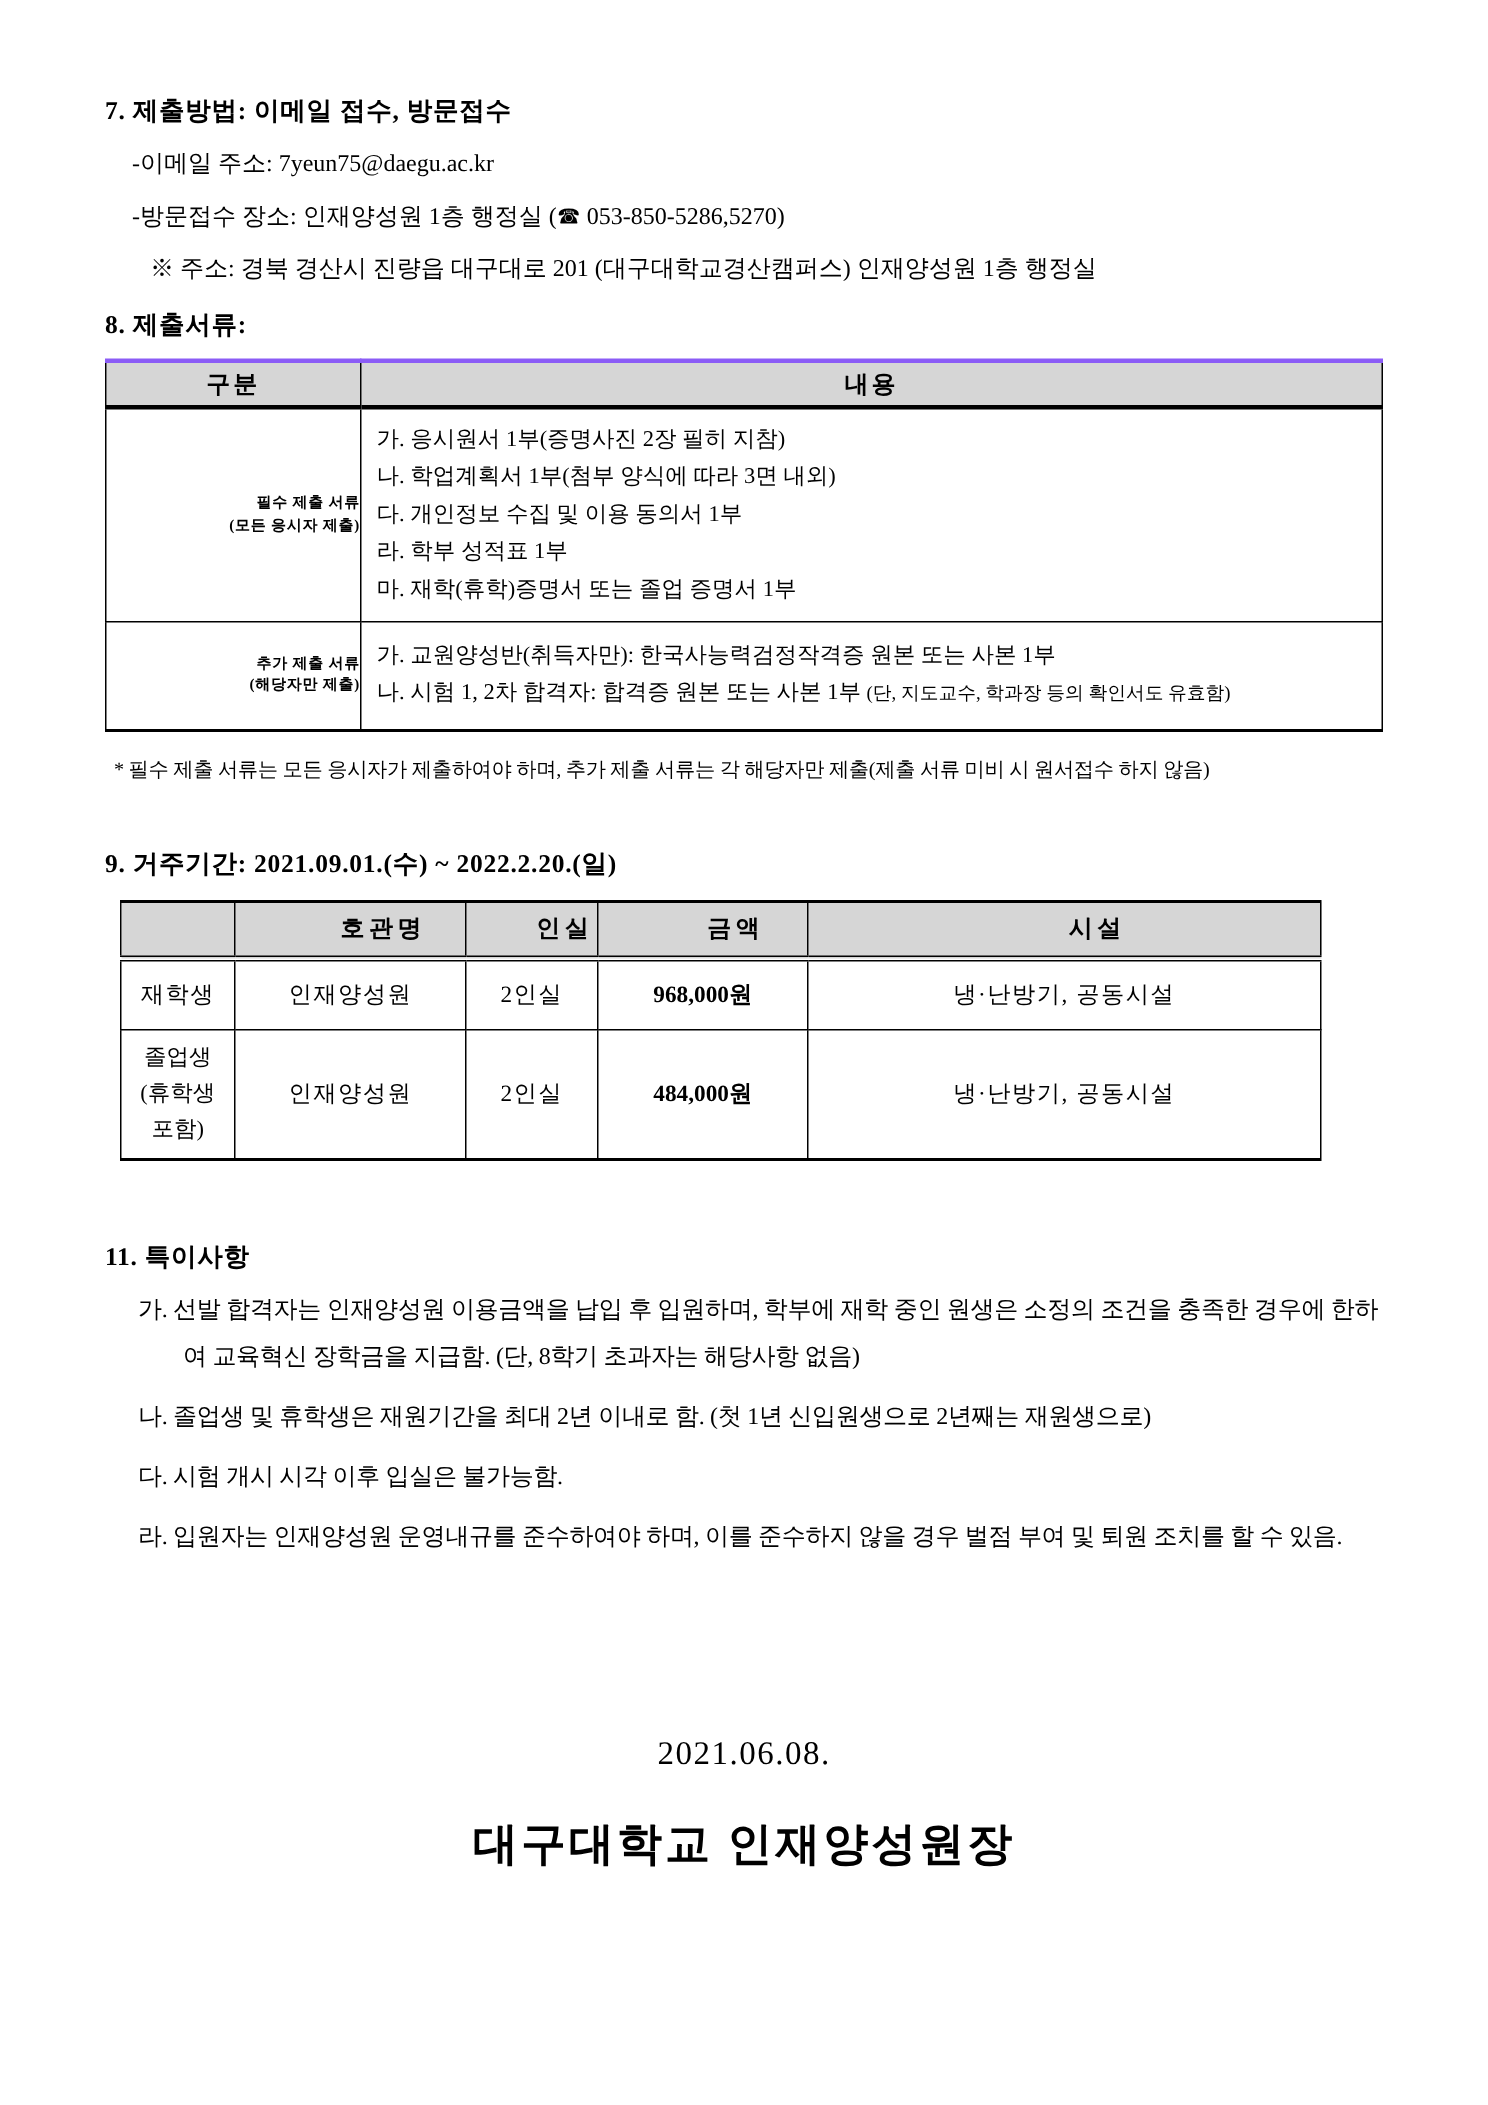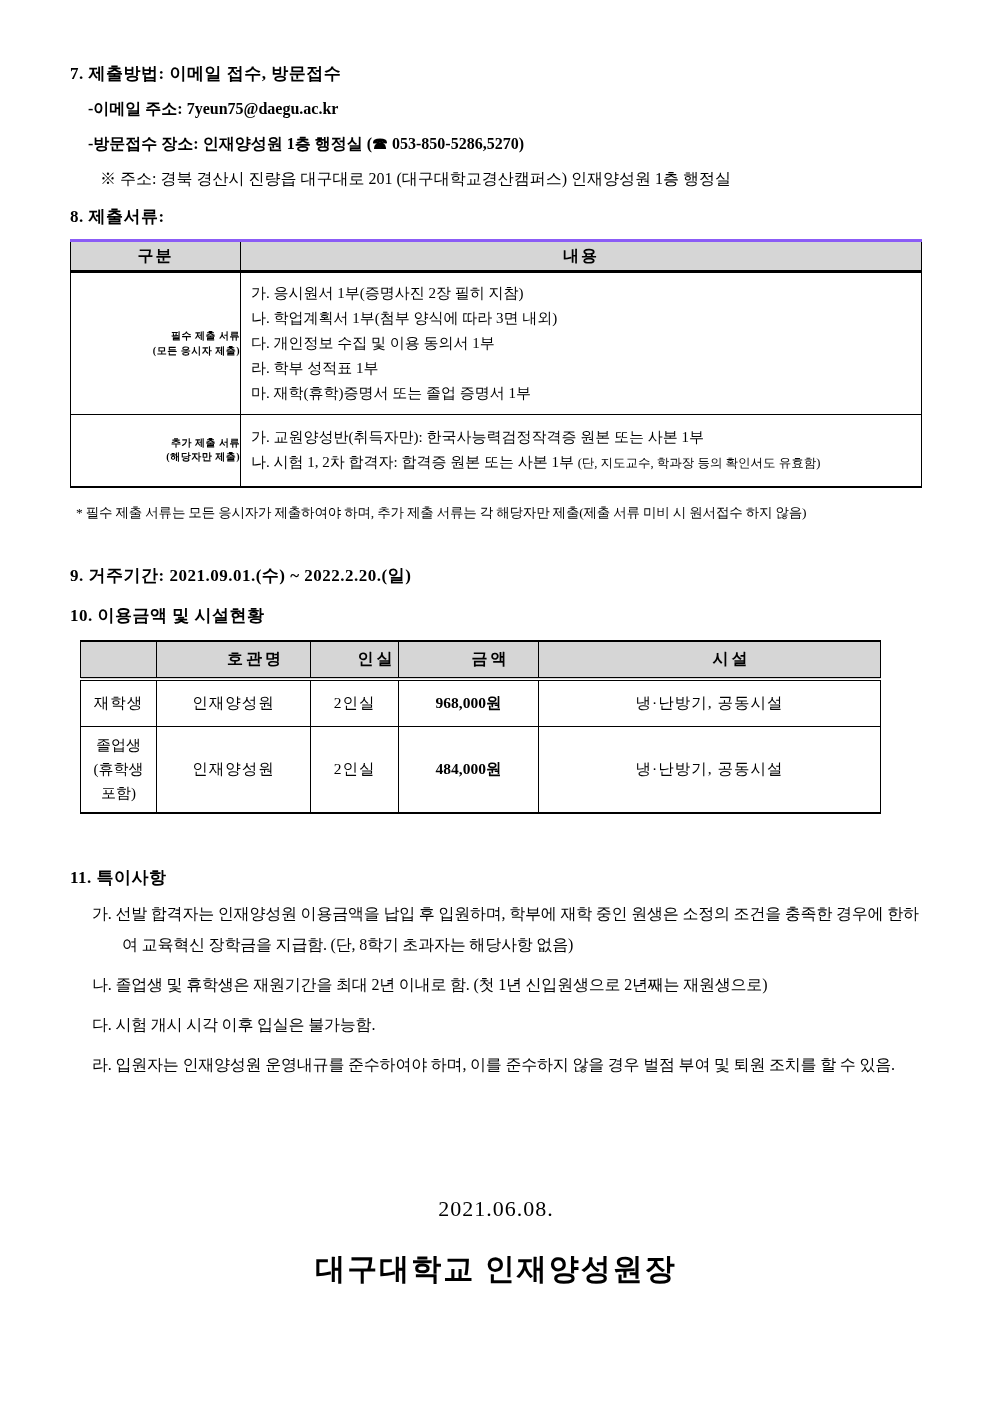--- a/index.html
+++ b/index.html
@@ -8,21 +8,21 @@
   body {
     width: 992px; height: 1403px;
     font-family: "Liberation Serif", "DejaVu Serif", serif;
     color: var(--ink);
     overflow: hidden;
   }
   .page { position: relative; width: 992px; height: 1403px; padding: 62px 70px 0 70px; }
 
   .sec-heading { font-size: 17px; font-weight: bold; letter-spacing: .5px; }
   .sub-line { font-size: 16px; margin-top: 14px; }
-  .indent-1 { padding-left: 18px; font-weight: bold; }
+  .indent-1 { padding-left: 18px; }
   .indent-2 { padding-left: 30px; }
 
   
   table { border-collapse: collapse; }
   .t1 { width: 852px; margin-top: 11px; table-layout: fixed; }
   .t1 th, .t1 td { border: 1px solid #000; vertical-align: middle; }
   .t1 { border-top: 3px solid #8b5cf6; border-bottom: 2px solid #000; }
   .t1 thead th {
     background: var(--header-bg);
     border-bottom: 3px solid #000;
@@ -121,21 +121,20 @@
           <div class="doc-line">가. 교원양성반(취득자만): 한국사능력검정작격증 원본 또는 사본 1부</div>
           <div class="doc-line"><span>나. 시험 1, 2차 합격자: 합격증 원본 또는 사본 1부 </span><span class="small-note">(단, 지도교수, 학과장 등의 확인서도 유효함)</span></div>
         </td>
       </tr>
     </tbody>
   </table>
 
   <div class="footnote">* 필수 제출 서류는 모든 응시자가 제출하여야 하며, 추가 제출 서류는 각 해당자만 제출(제출 서류 미비 시 원서접수 하지 않음)</div>
 
   <div class="sec-heading sec9">9. 거주기간: 2021.09.01.(수) ~ 2022.2.20.(일)</div>
-  <div class="sec-heading sec10">10. 이용금액 및 시설현황</div>
 
   <table class="t2">
     <colgroup>
         <col class="c0">
         <col class="c1">
         <col class="c2">
         <col class="c3">
         <col class="c4">
       </colgroup>
     <thead>

